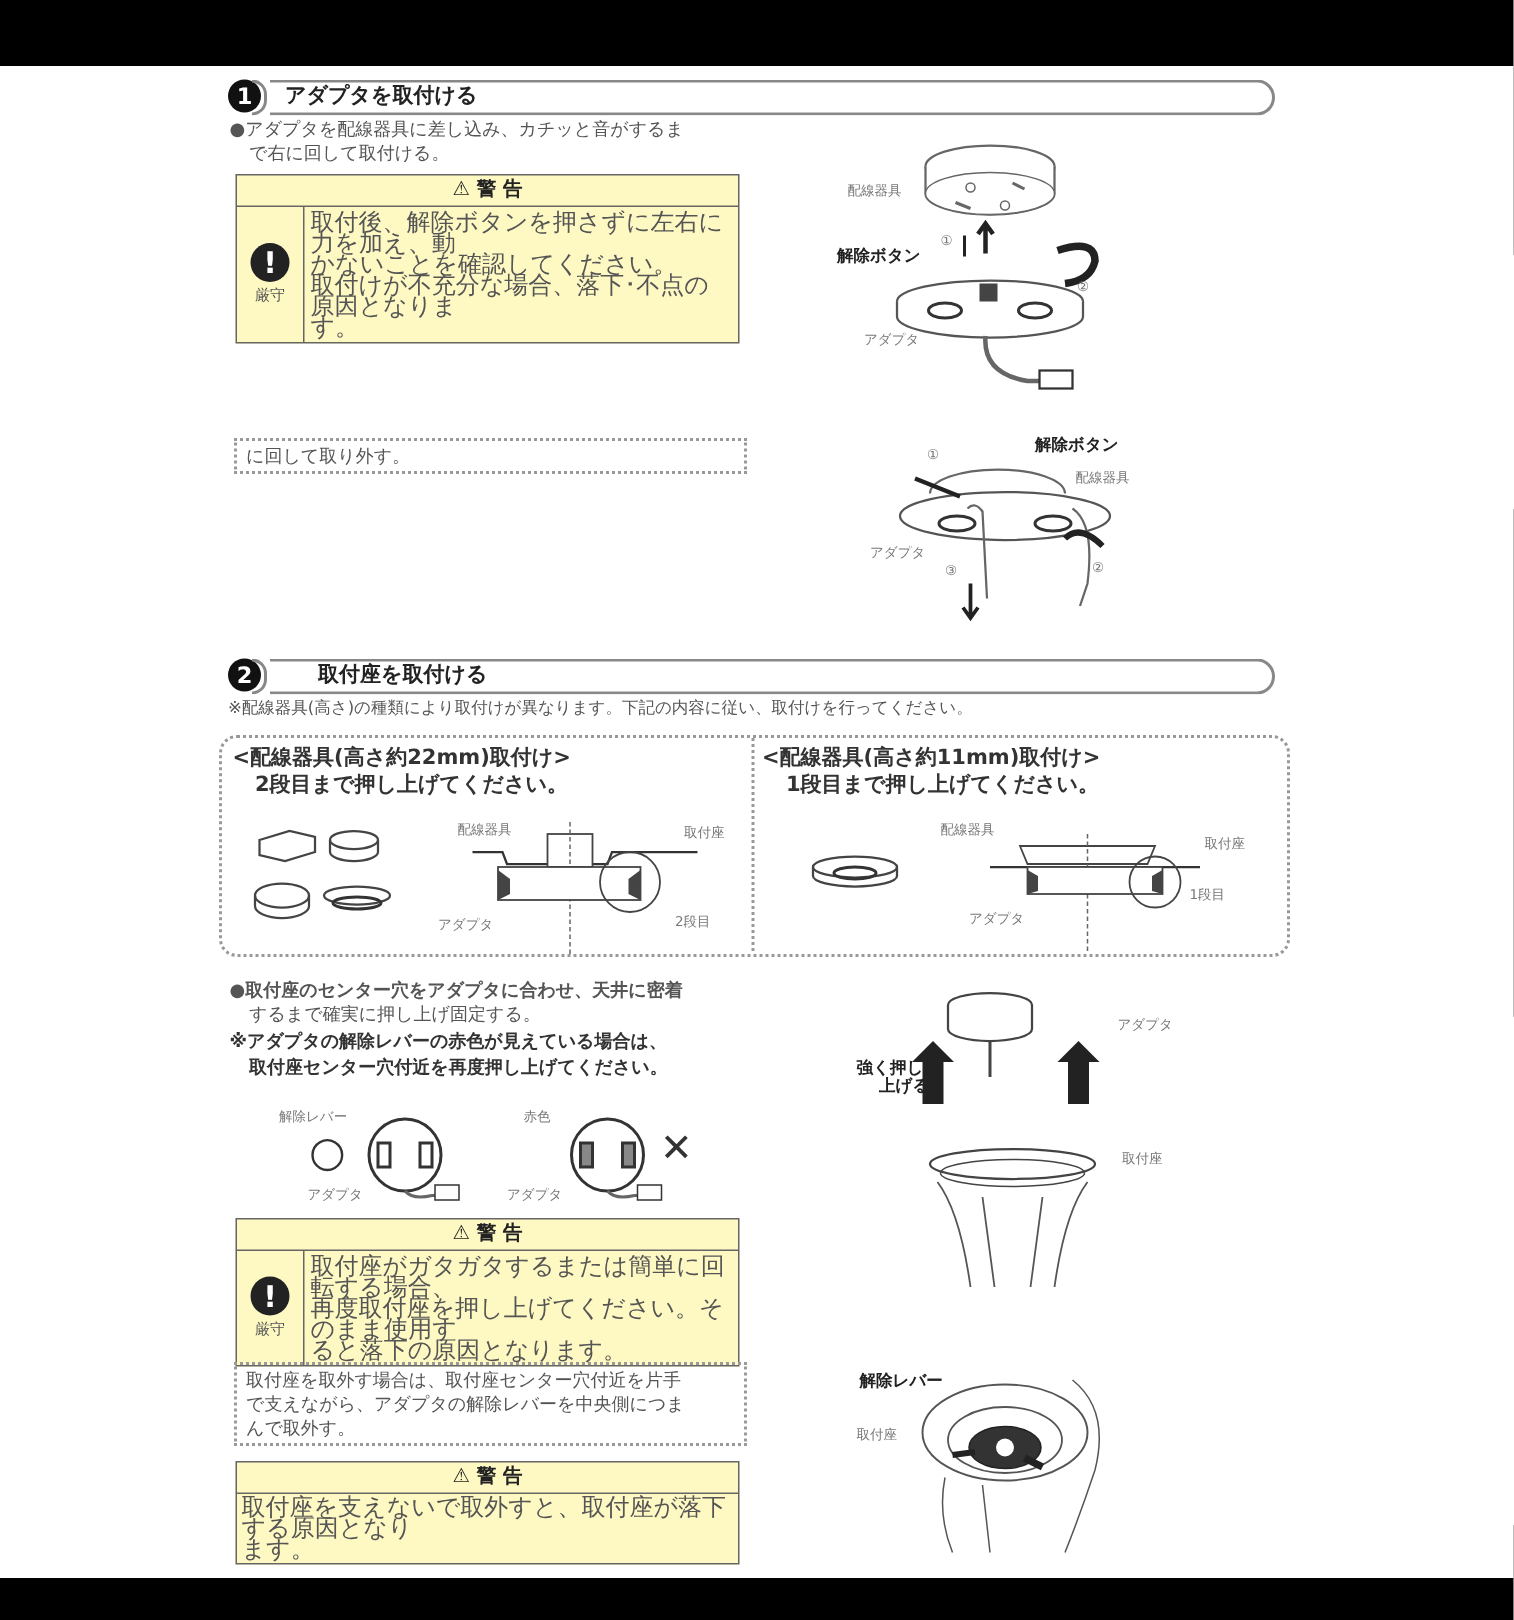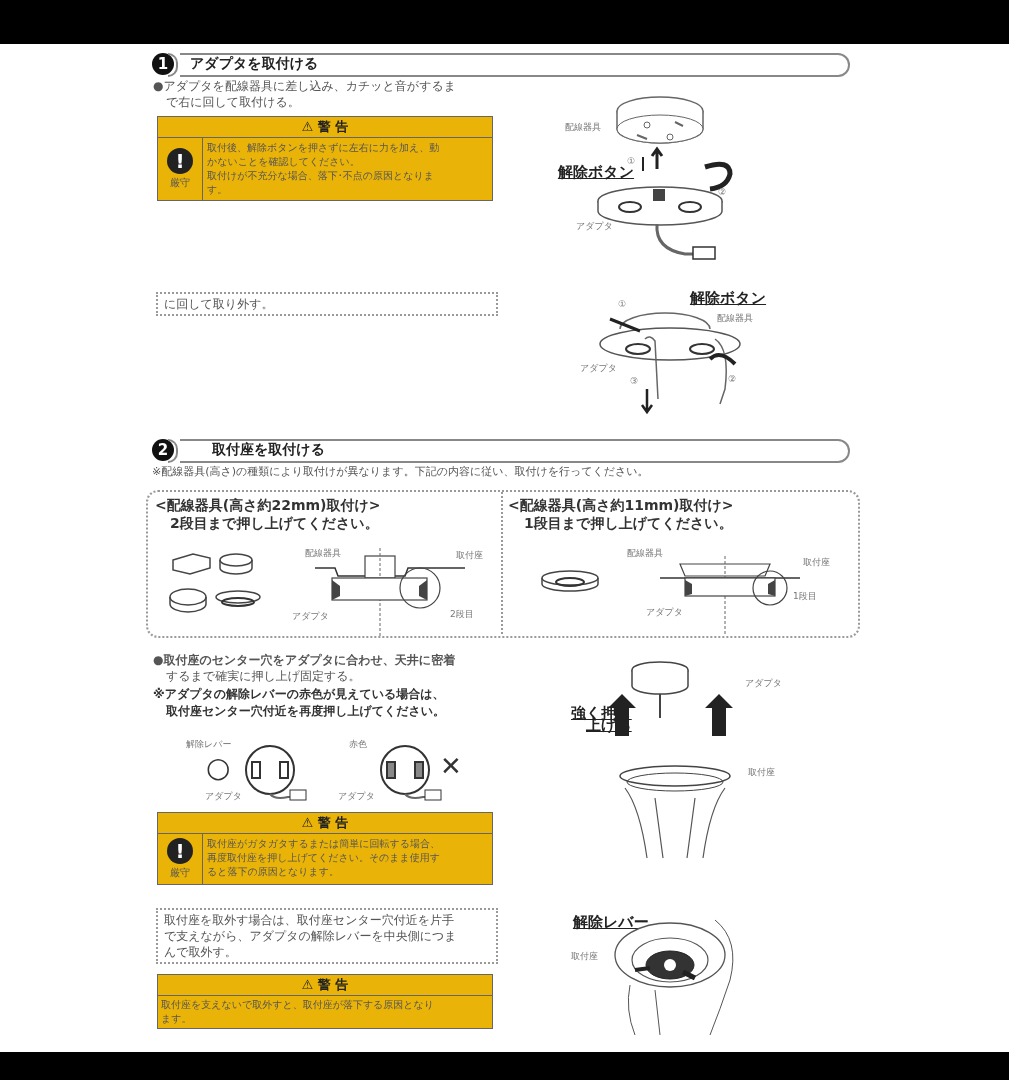--- a/index.html
+++ b/index.html
@@ -9,31 +9,31 @@
   }
   .page { position:absolute; left:0; top:44px; width:1009px; height:1008px; background:#fff; }
   .abs { position:absolute; }
   .sec-head { position:absolute; height:20px; border:2px solid #888; border-left:none; border-radius:0 12px 12px 0; }
   .sec-num { position:absolute; width:22px; height:22px; border-radius:50%; background:#111; color:#fff;
     font-weight:bold; font-size:15px; line-height:22px; text-align:center; }
   .sec-title { position:absolute; font-size:14px; font-weight:bold; color:#222; white-space:nowrap; }
   .sec-bracket { position:absolute; width:8px; height:20px; border:2px solid #888; border-left:none; border-radius:0 10px 10px 0; }
   .txt { position:absolute; font-size:12px; line-height:16px; color:#555; }
   .txt-bold { position:absolute; font-size:13px; line-height:17px; color:#333; font-weight:bold; }
-  .warn { position:absolute; border:1.5px solid #666; background:#eab308; }
+  .warn { position:absolute; border:1.5px solid #666; background:#fef9c3; }
   .warn-title { height:20px; border-bottom:1.5px solid #666; text-align:center; font-size:13px; font-weight:bold; color:#222; line-height:20px; }
   .warn-body { display:flex; }
   .warn-icon-cell { width:44px; border-right:1.5px solid #666; display:flex; flex-direction:column; align-items:center; justify-content:center; padding:4px 0; }
   .excl { width:26px; height:26px; border-radius:50%; background:#222; color:#fff; font-weight:bold; font-size:20px; line-height:26px; text-align:center; }
   .genshu { font-size:10px; color:#555; margin-top:2px; }
-  .warn-text { flex:1; font-size:10px; line-height:14px; color:#555; padding:3px 4px; }
+  .warn-text { flex:1; font-size:16px; line-height:14px; color:#555; padding:3px 4px; }
   .note { position:absolute; border:2px dotted #999; font-size:12px; line-height:16px; color:#555; padding:2px 6px; }
   .dashbox { position:absolute; border:2px dotted #999; border-radius:12px; }
   .lbl { position:absolute; font-size:9px; color:#777; white-space:nowrap; }
-  .lbl-b { position:absolute; font-size:15px; color:#222; font-weight:bold; white-space:nowrap;text-decoration:underline; }
+  .lbl-b { position:absolute; font-size:11px; color:#222; font-weight:bold; white-space:nowrap; }
   .sub-h { position:absolute; font-size:14px; font-weight:bold; color:#333; line-height:18px; white-space:nowrap; }
   svg { position:absolute; overflow:visible; }
 </style>
 </head>
 <body>
 
 <div class="page">
 
   <div class="sec-num" style="left:152px;top:9px;">1</div>
   <div class="sec-bracket" style="left:168px;top:9px;"></div>

